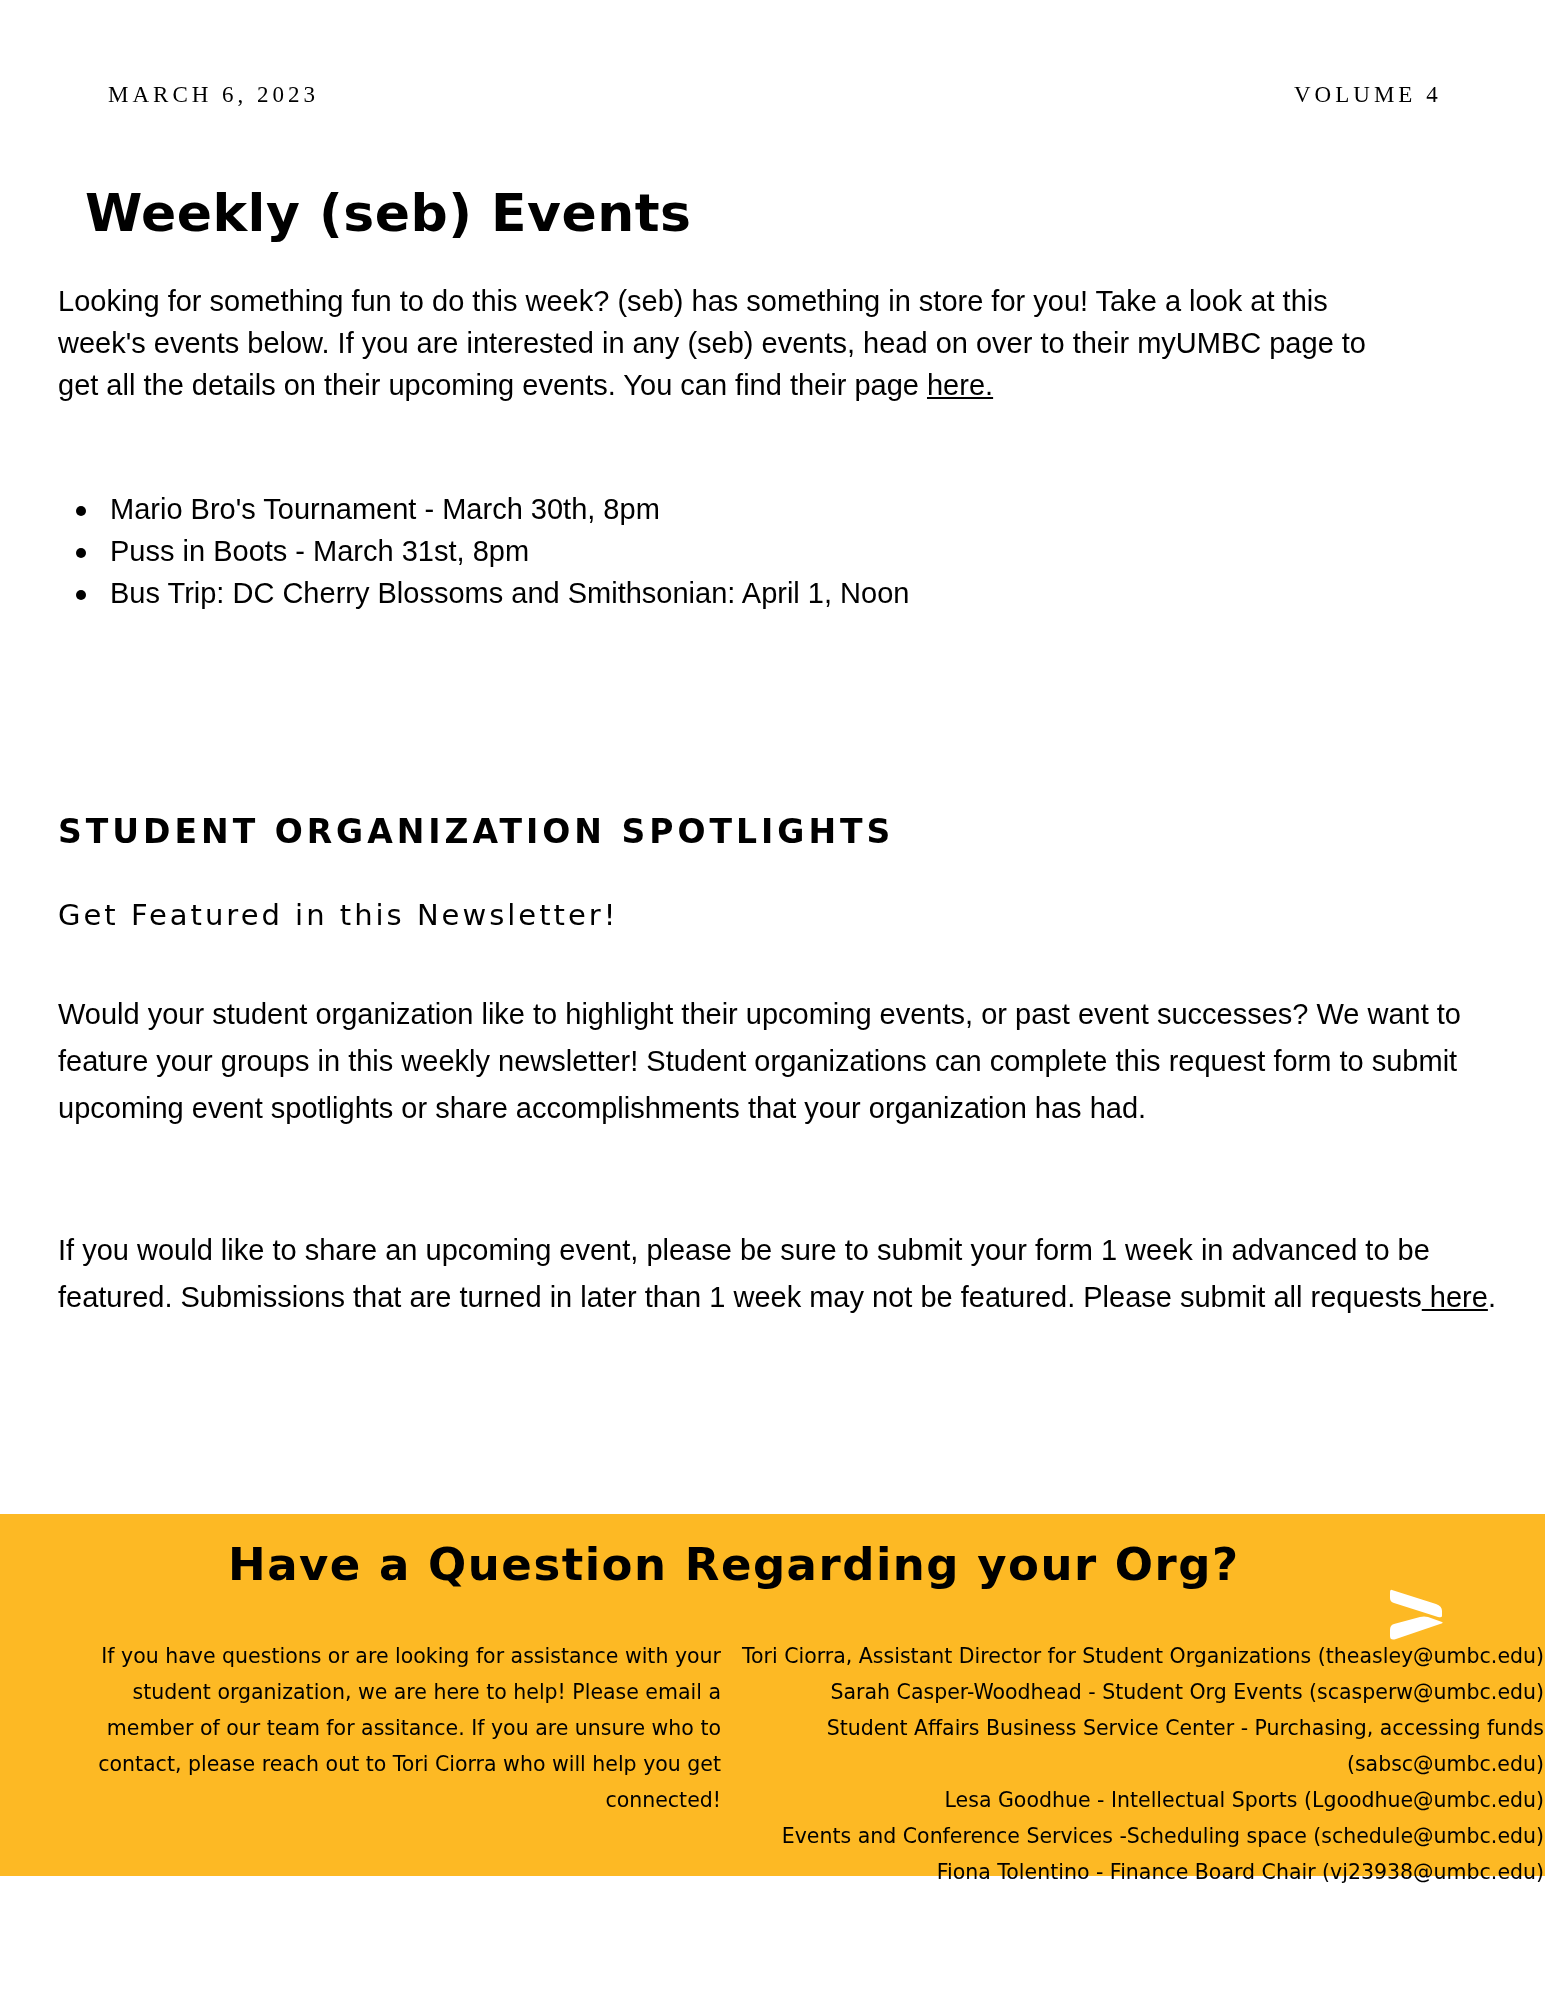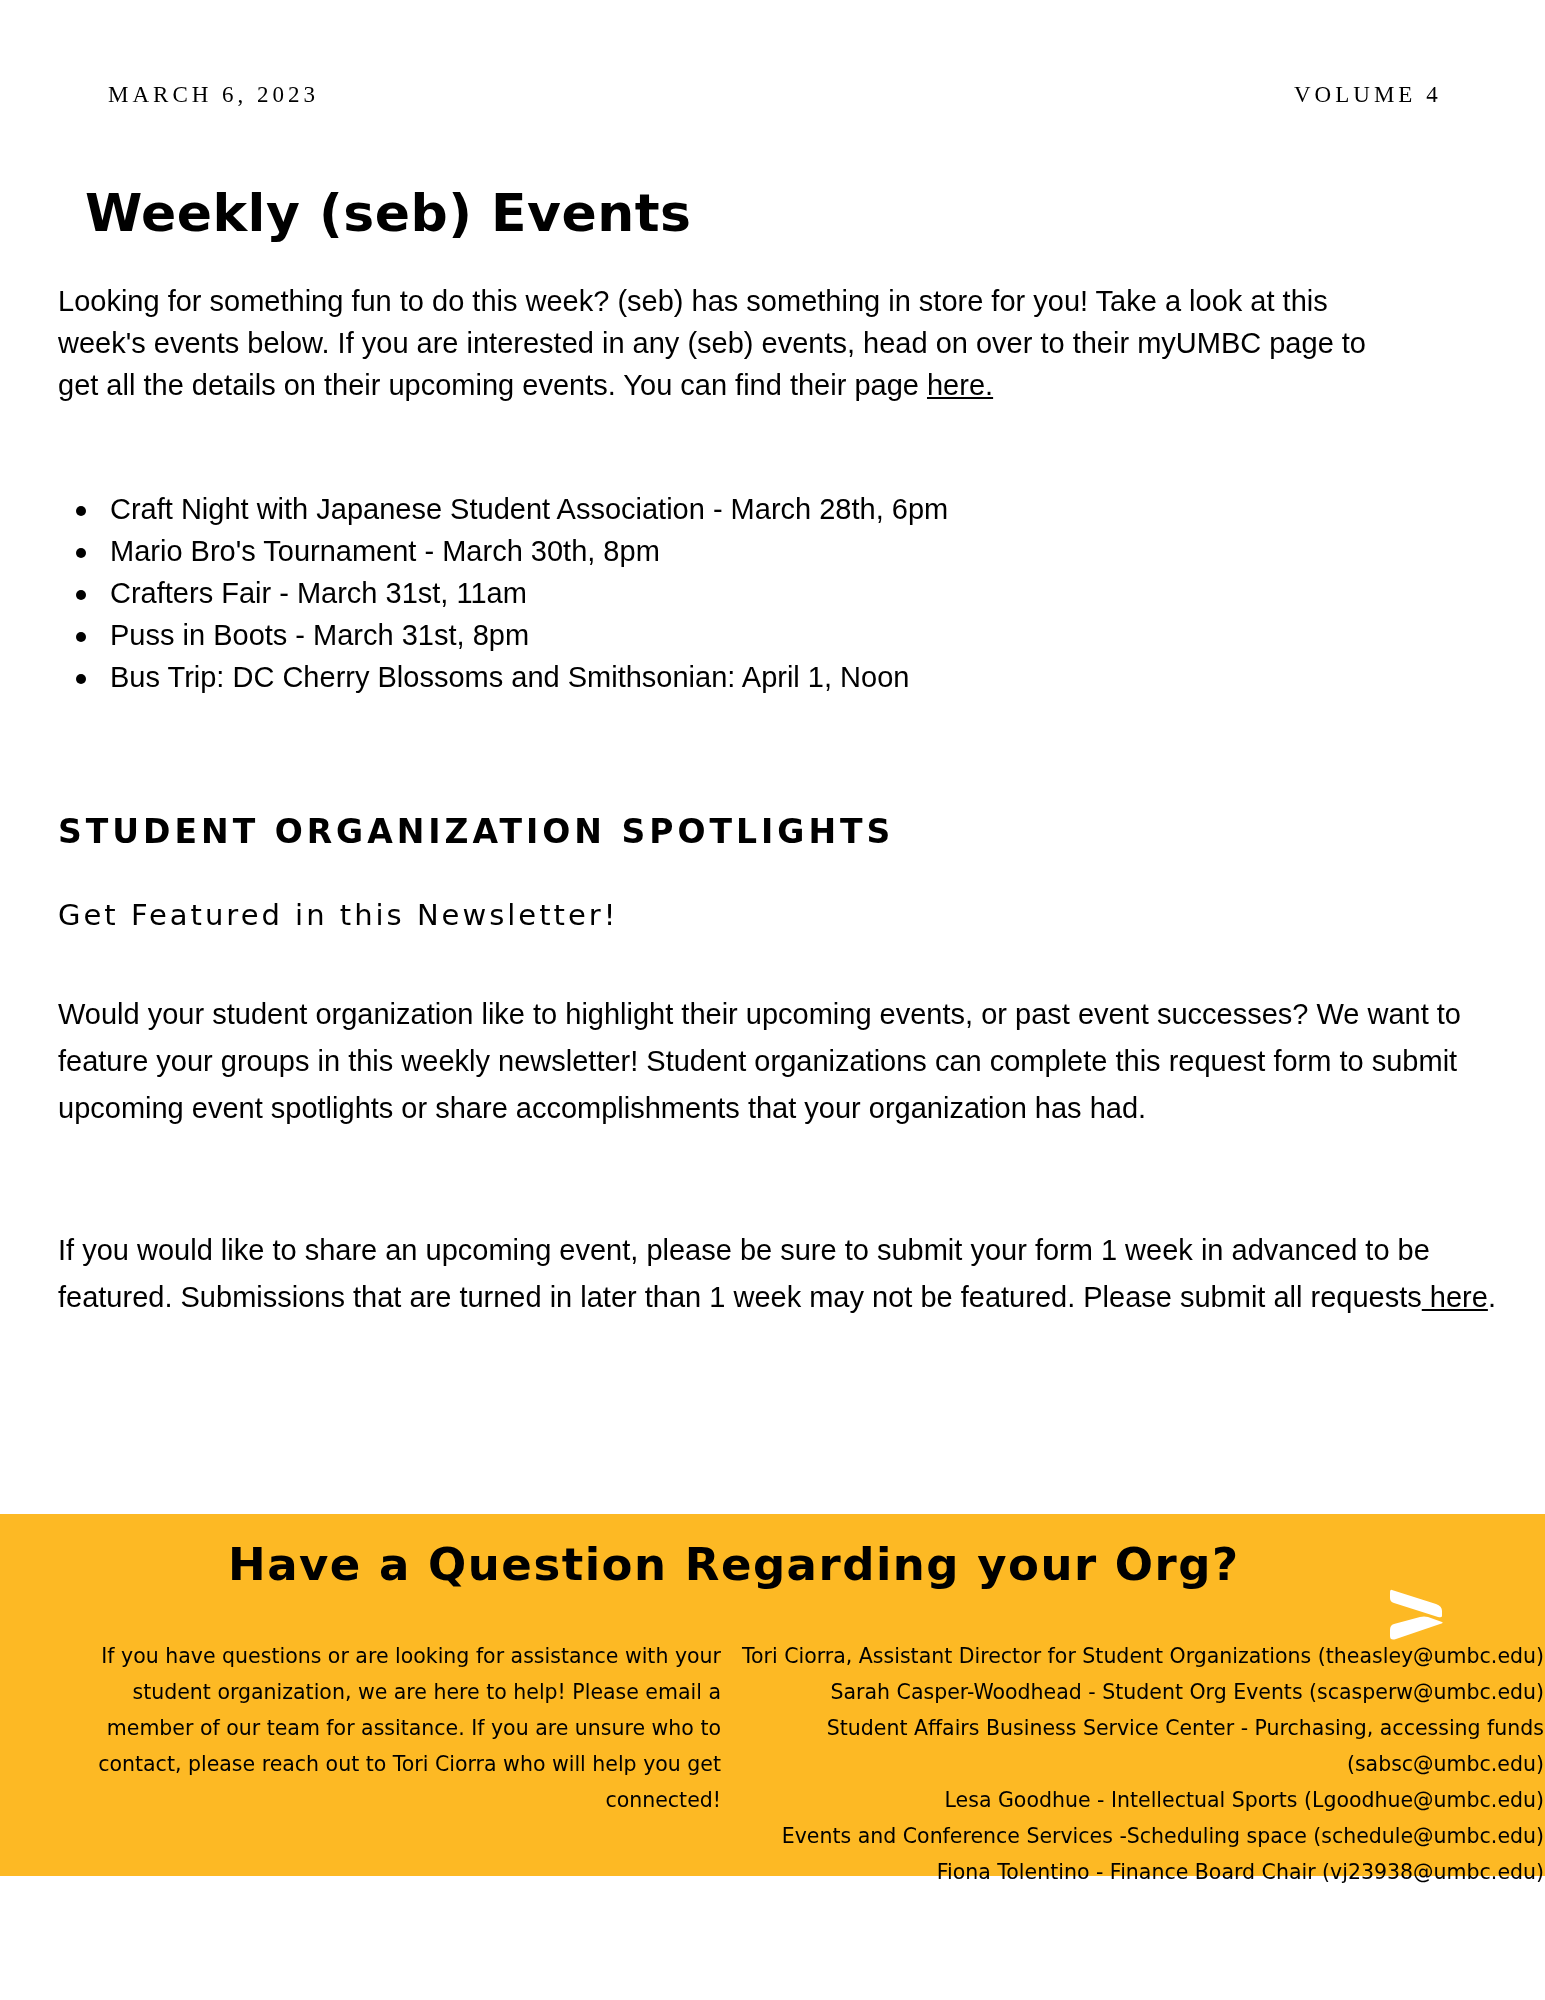--- a/index.html
+++ b/index.html
@@ -60,23 +60,21 @@
 <body>
 
 <div id="date" class="abs meta">MARCH 6, 2023</div>
 <div id="volume" class="abs meta">VOLUME 4</div>
 
 <h1 id="weekly-title" class="abs">Weekly (seb) Events</h1>
 
 <p id="intro" class="abs body-text"><span>Looking for something fun to do this week? (seb) has something in store for you! Take a look at this week's events below. If you are interested in any (seb) events, head on over to their myUMBC page to get all the details on their upcoming events. You can find their page </span><a href="#">here. </a></p>
 
 <ul id="events" class="abs">
-  <li>Craft Night with Japanese Student Association - March 28th, 6pm</li>
   <li>Mario Bro's Tournament - March 30th, 8pm</li>
-  <li>Crafters Fair - March 31st,  11am</li>
   <li>Puss in Boots  - March 31st, 8pm</li>
   <li>Bus Trip: DC Cherry Blossoms and Smithsonian: April 1, Noon</li>
 </ul>
 
 <h2 id="spot-title" class="abs">STUDENT ORGANIZATION SPOTLIGHTS</h2>
 <div id="spot-sub" class="abs">Get Featured in this Newsletter!</div>
 
 <p id="spot-p1" class="abs">Would your student organization like to highlight their upcoming events, or past event successes? We want to feature your groups in this weekly newsletter! Student organizations can complete this request form to submit upcoming event spotlights or share accomplishments that your organization has had.</p>
 <p id="spot-p2" class="abs"><span>If you would like to share an upcoming event, please be sure to submit your form 1 week in advanced to be featured. Submissions that are turned in later than 1 week may not be featured. Please submit all requests</span><a href="#" class="link"> here</a><span>.</span></p>
 

